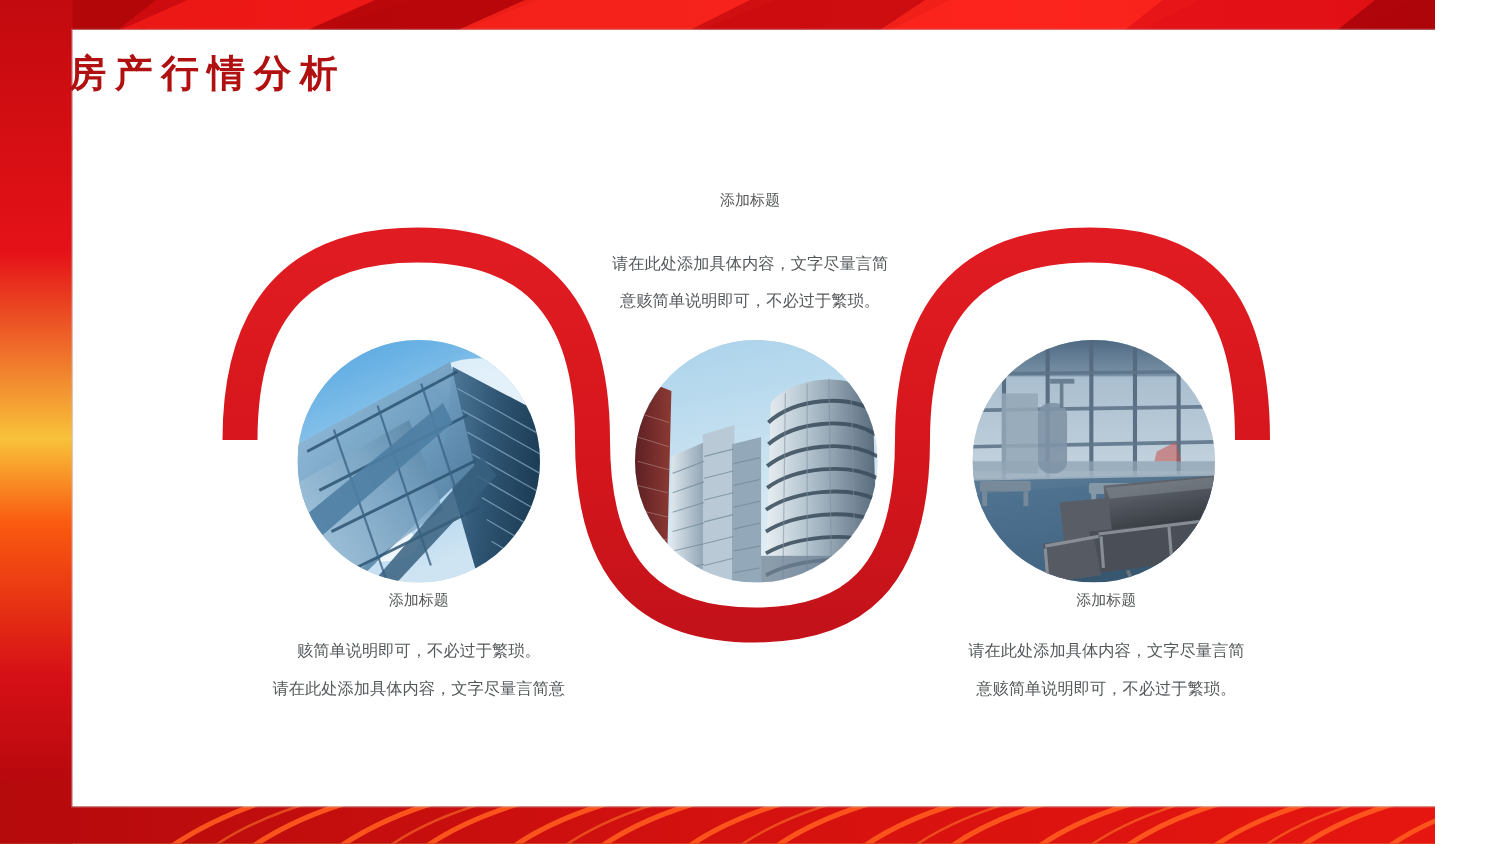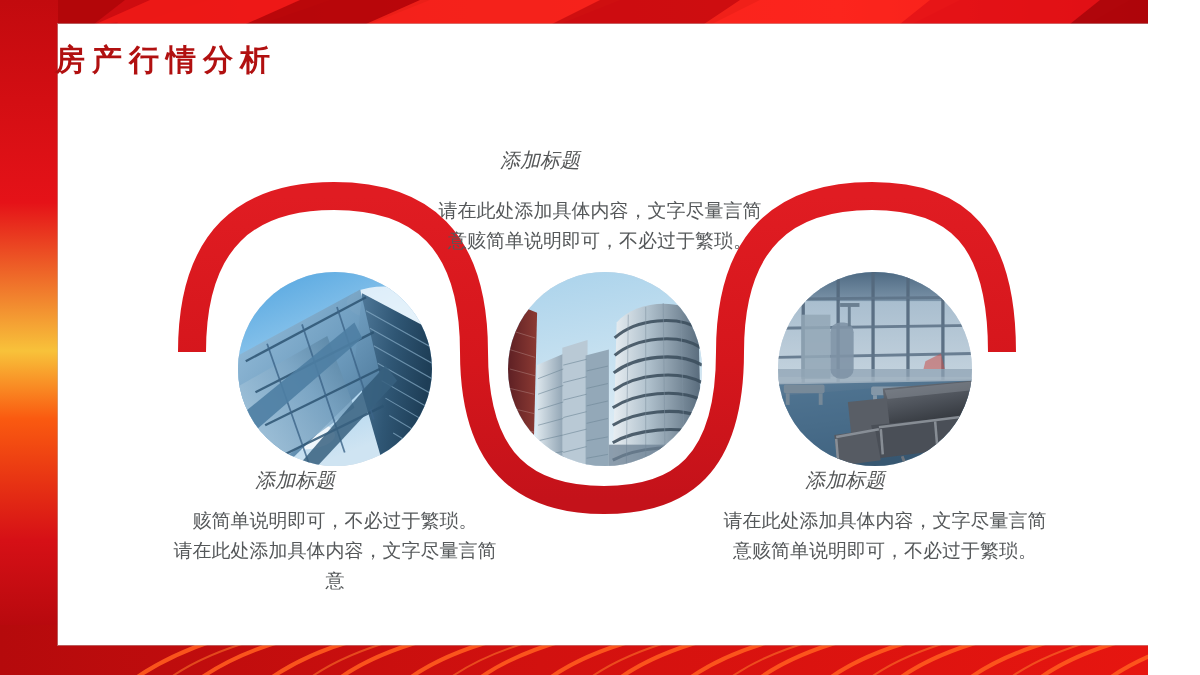--- a/index.html
+++ b/index.html
@@ -69,29 +69,29 @@
     position: absolute;
     border-radius: 50%;
     overflow: hidden;
     background: #c8d6e3;
   }
   .photo-circle svg { display: block; width: 100%; height: 100%; }
 
   
   .block-title {
     position: absolute;
-    font-size: 20px;
+    font-size: 12px;
     color: #555758;
+    text-align: center;
     line-height: 28px;
     white-space: nowrap;
-    font-style: italic;
   }
   .block-body {
     position: absolute;
-    font-size: 19px;
+    font-size: 13px;
     color: #55585a;
     text-align: center;
     line-height: 30px;
   }
 </style>
 </head>
 <body>
 
 <div id="slide">
 

